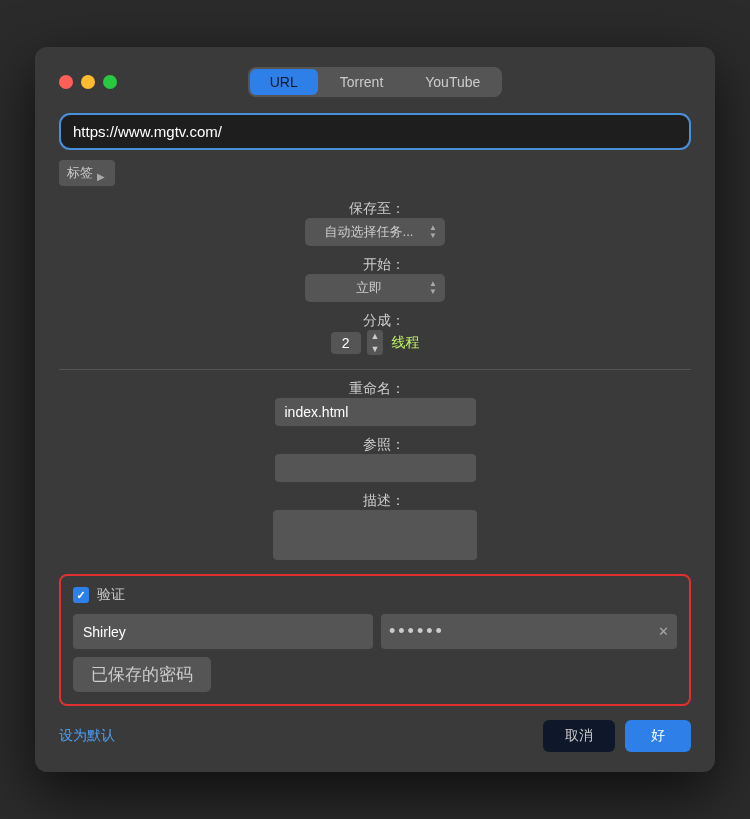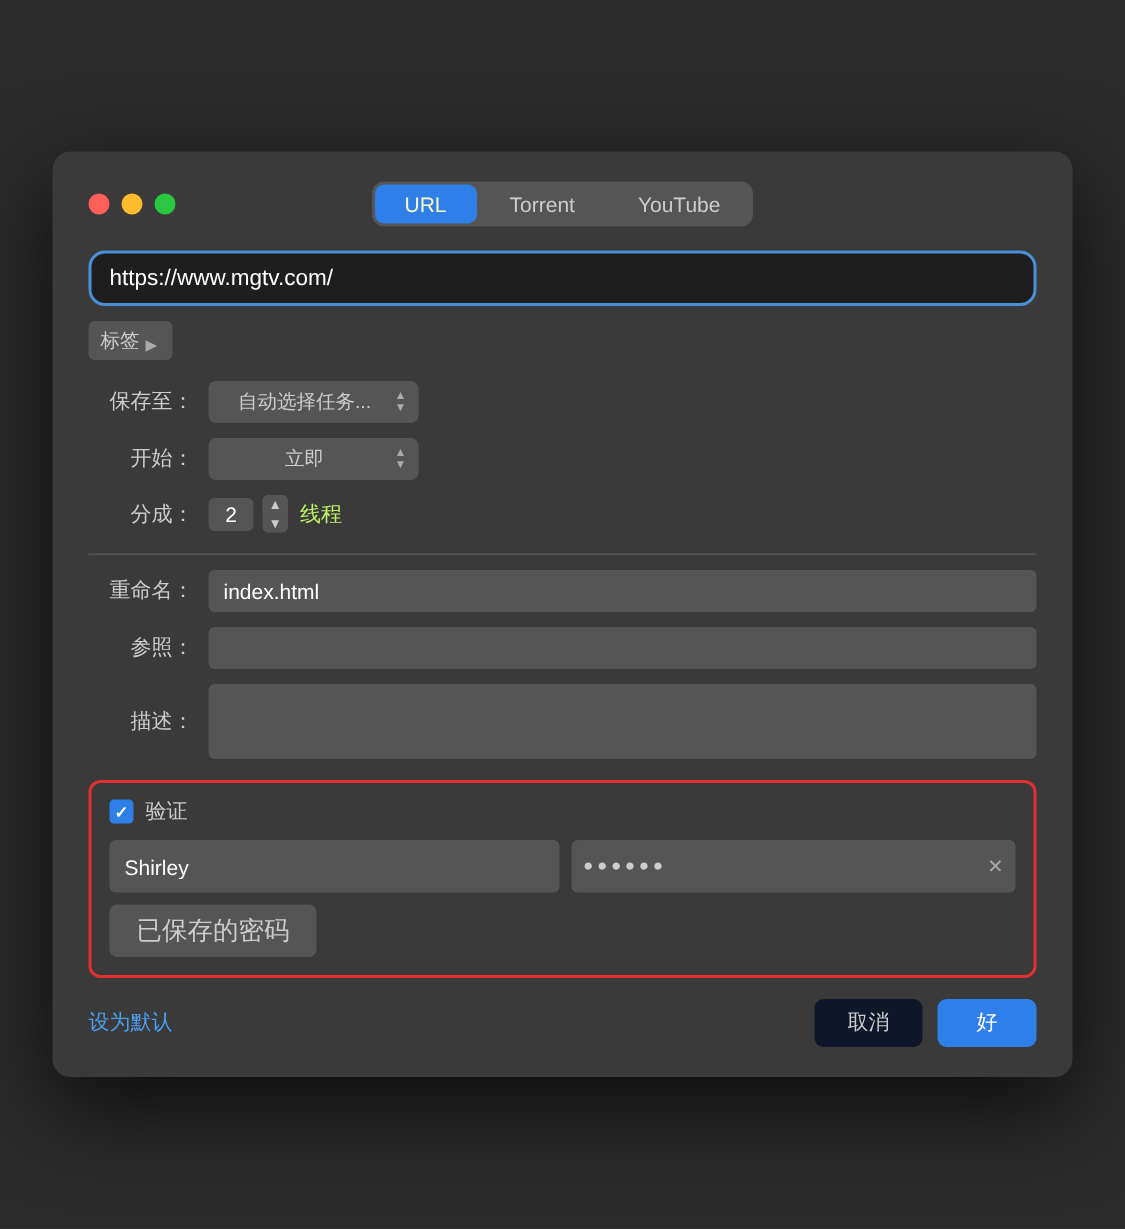--- a/index.html
+++ b/index.html
@@ -65,21 +65,21 @@
       padding: 5px 20px;
       border-radius: 6px;
       font-size: 14px;
       color: #ccc;
       cursor: pointer;
       user-select: none;
     }
 
     .tab.active {
       background: #2e80e8;
-      color: #fef9c3;
+      color: #0f172a;
     }
 
     
     .url-input-wrap {
       margin-bottom: 10px;
     }
 
     .url-input {
       width: 100%;
       background: #1e1e1e;
@@ -119,20 +119,21 @@
       display: flex;
       flex-direction: column;
       gap: 10px;
       margin-bottom: 14px;
     }
 
     .form-row {
       display: flex;
       align-items: center;
       gap: 0;
+      flex-direction: column;
     }
 
     .form-label {
       text-align: right;
       color: #ccc;
       font-size: 14px;
       min-width: 80px;
       padding-right: 10px;
     }
 

